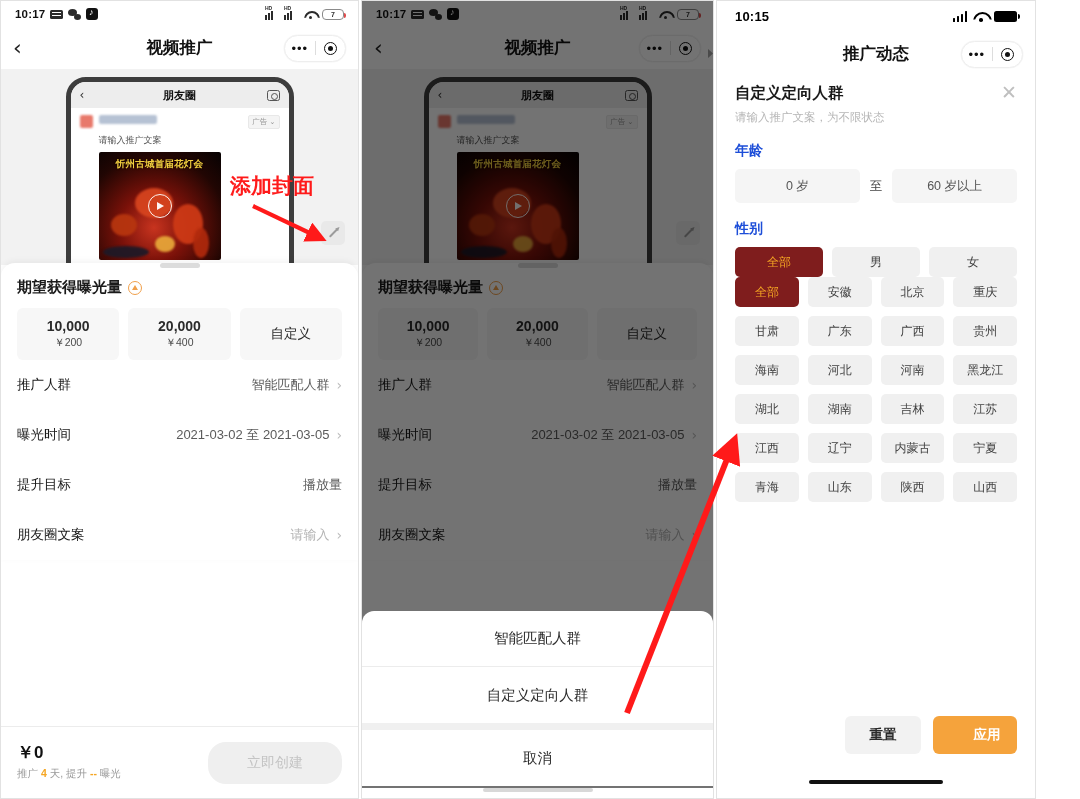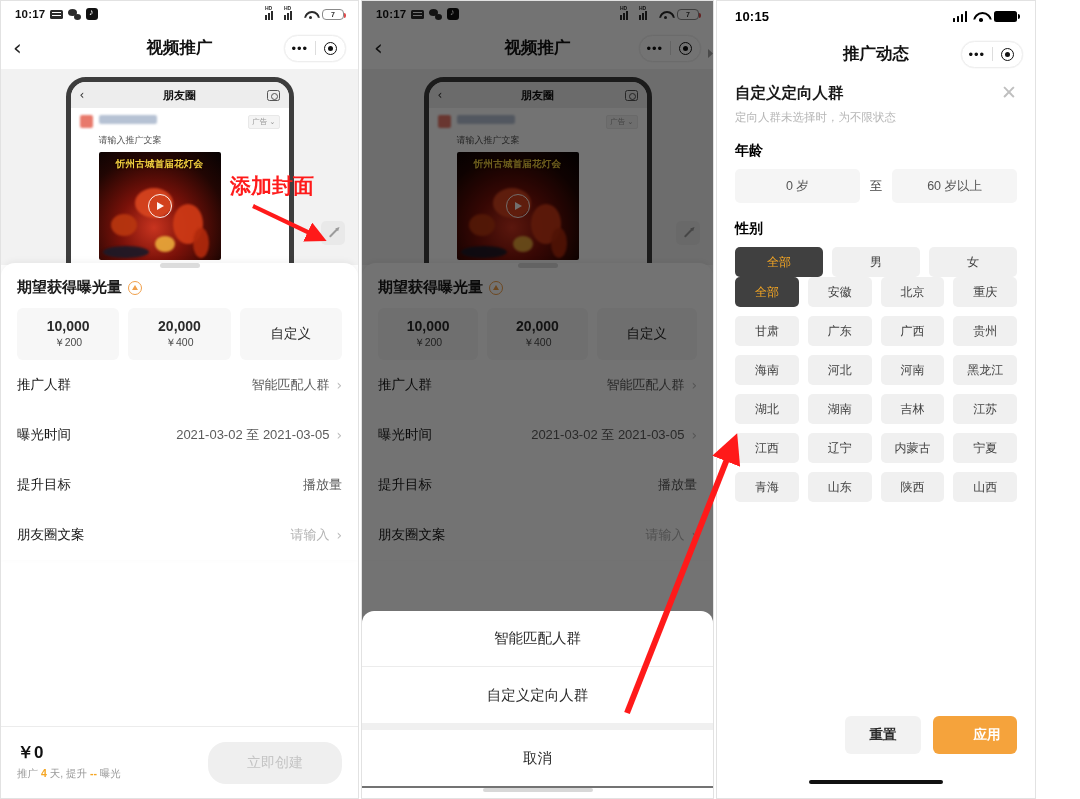--- a/index.html
+++ b/index.html
@@ -290,37 +290,37 @@
     clip-path: polygon(0 0, 100% 50%, 0 100%);
   }
 
   
   .p3-head { padding: 6px 18px 0 18px; }
   .p3-title-row { display:flex; align-items:flex-start; }
   .p3-title { font-size:15.5px; font-weight:bold; color:#1a1a1a; }
   .p3-close { margin-left:auto; color:#bfbfbf; font-size:19px; line-height:1;
     font-family:"DejaVu Sans",sans-serif; cursor:pointer; }
   .p3-sub { font-size:11.5px; color:#b6b6b6; margin-top:6px; }
-  .p3-group-title { font-size:14px; font-weight:bold; color:#000000; margin:17px 0 9px 0; }
+  .p3-group-title { font-size:14px; font-weight:bold; color:#1d4ed8; margin:17px 0 9px 0; }
 
   .age-row { display:flex; align-items:center; gap:10px; }
   .age-field {
     flex:1; height:34px; background:#f5f5f5; border-radius:5px;
     display:flex; align-items:center; justify-content:center;
     font-size:12.5px; color:#555;
   }
   .age-sep { font-size:12.5px; color:#444; }
 
   .chip-row { display:flex; gap:9px; }
   .chip {
     flex:1; height:30px; background:#f0f0f0; border-radius:5px;
     display:flex; align-items:center; justify-content:center;
     font-size:12px; color:#3f3f3f;
   }
-  .chip.active { background:#404040; color:#f5a623; }
+  .chip.active { background:#7f1d1d; color:#f5a623; }
 
   .region-grid {
     display:grid; grid-template-columns: repeat(4, 1fr); gap: 9px 9px;
   }
   .region-grid .chip { flex:none; width:100%; }
 
   .p3-footer {
     position:absolute; left:0; right:0; bottom:0; height:100px;
     background:#fff; display:flex; align-items:flex-start; padding: 18px 18px 0 18px;
     z-index:30;
@@ -637,21 +637,21 @@
             </span>
           </span>
       </div>
     </div>
 
     <div class="p3-head">
       <div class="p3-title-row">
         <span class="p3-title">自定义定向人群</span>
         <span class="p3-close">✕</span>
       </div>
-      <div class="p3-sub">定向人群未选择时，为不限状态</div>
+      <div class="p3-sub">请输入推广文案，为不限状态</div>
 
       <div class="p3-group-title">年龄</div>
       <div class="age-row">
         <div class="age-field">0 岁</div>
         <span class="age-sep">至</span>
         <div class="age-field">60 岁以上</div>
       </div>
 
       <div class="p3-group-title">性别</div>
       <div class="chip-row">

